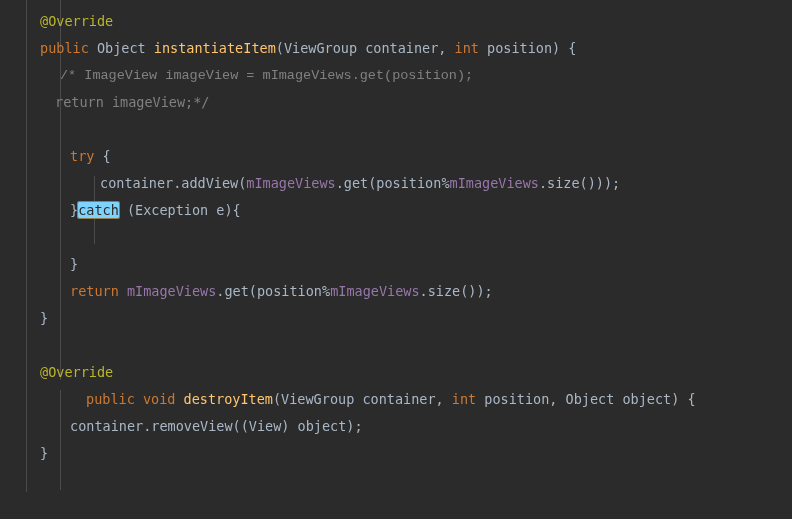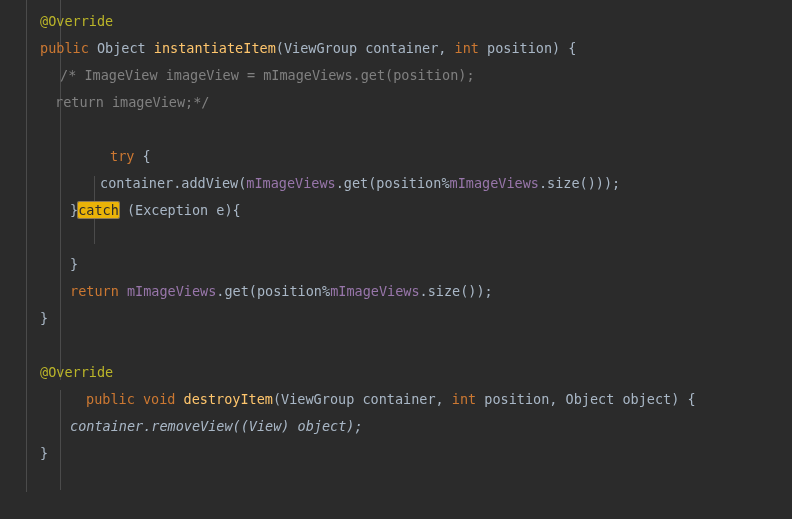--- a/index.html
+++ b/index.html
@@ -43,49 +43,49 @@
   }
 
   
   .kw       { color: #cc7832; text-align: right; }          
   .anno     { color: #bbb529; }          
   .method   { color: #ffc66d; }          
   .field    { color: #9876aa; margin-top: 44px; }          
   .plain    { color: #a9b7c6; }
   .cmt      { color: #808080; }          
   .hl {
-    background: #eab308;
+    background: #7dd3fc;
     color: #2b2b2b;
     border-radius: 1px;
     box-shadow: 0 0 0 1px #8d7b55;
   }
 </style>
 </head>
 <body>
 
 <div id="editor">
   <div id="guides">
       <div class="guide" style="left: 26px; top: 0px; height: 492px;"></div>
       <div class="guide" style="left: 60px; top: 0px; height: 380px;"></div>
       <div class="guide" style="left: 60px; top: 390px; height: 100px;"></div>
       <div class="guide" style="left: 94px; top: 176px; height: 68px;"></div>
     </div>
   <div class="code" id="code">
       <div class="line" style="padding-left: 40px;"><span class="anno">@Override</span></div>
       <div class="line" style="padding-left: 40px;"><span class="kw">public</span><span class="plain"> </span><span class="plain">Object</span><span class="plain"> </span><span class="method">instantiateItem</span><span class="plain">(ViewGroup container, </span><span class="kw">int</span><span class="plain"> position) {</span></div>
-      <div class="line" style="padding-left: 60px;"><span class="cmt">/* ImageView imageView = mImageViews.get(position);</span></div>
+      <div class="line" style="padding-left: 60px; font-family: Liberation Mono, monospace;"><span class="cmt">/* ImageView imageView = mImageViews.get(position);</span></div>
       <div class="line" style="padding-left: 55px;"><span class="cmt">return imageView;*/</span></div>
       <div class="line" style="padding-left: 40px;">&nbsp;</div>
-      <div class="line" style="padding-left: 110px;"><span class="kw">try</span><span class="plain"> {</span></div>
+      <div class="line" style="padding-left: 70px;"><span class="kw">try</span><span class="plain"> {</span></div>
       <div class="line" style="padding-left: 100px;"><span class="plain">container.addView(</span><span class="field">mImageViews</span><span class="plain">.get(position%</span><span class="field">mImageViews</span><span class="plain">.size()));</span></div>
       <div class="line" style="padding-left: 70px;"><span class="plain">}</span><span class="hl">catch</span><span class="plain"> (Exception e){</span></div>
       <div class="line" style="padding-left: 40px;">&nbsp;</div>
       <div class="line" style="padding-left: 70px;"><span class="plain">}</span></div>
       <div class="line" style="padding-left: 70px;"><span class="kw">return</span><span class="plain"> </span><span class="field">mImageViews</span><span class="plain">.get(position%</span><span class="field">mImageViews</span><span class="plain">.size());</span></div>
       <div class="line" style="padding-left: 40px;"><span class="plain">}</span></div>
       <div class="line" style="padding-left: 40px;">&nbsp;</div>
       <div class="line" style="padding-left: 40px;"><span class="anno">@Override</span></div>
       <div class="line" style="padding-left: 40px; margin-left: 46px;"><span class="kw">public</span><span class="plain"> </span><span class="kw">void</span><span class="plain"> </span><span class="method">destroyItem</span><span class="plain">(ViewGroup container, </span><span class="kw">int</span><span class="plain"> position, Object object) {</span></div>
-      <div class="line" style="padding-left: 70px; font-style: italic;"><span class="plain">container.removeView((View) object);</span></div>
+      <div class="line" style="padding-left: 70px;"><span class="plain">container.removeView((View) object);</span></div>
       <div class="line" style="padding-left: 40px;"><span class="plain">}</span></div>
       <div class="line" style="padding-left: 40px;">&nbsp;</div>
     </div>
 </div>
 
 </body></html>

